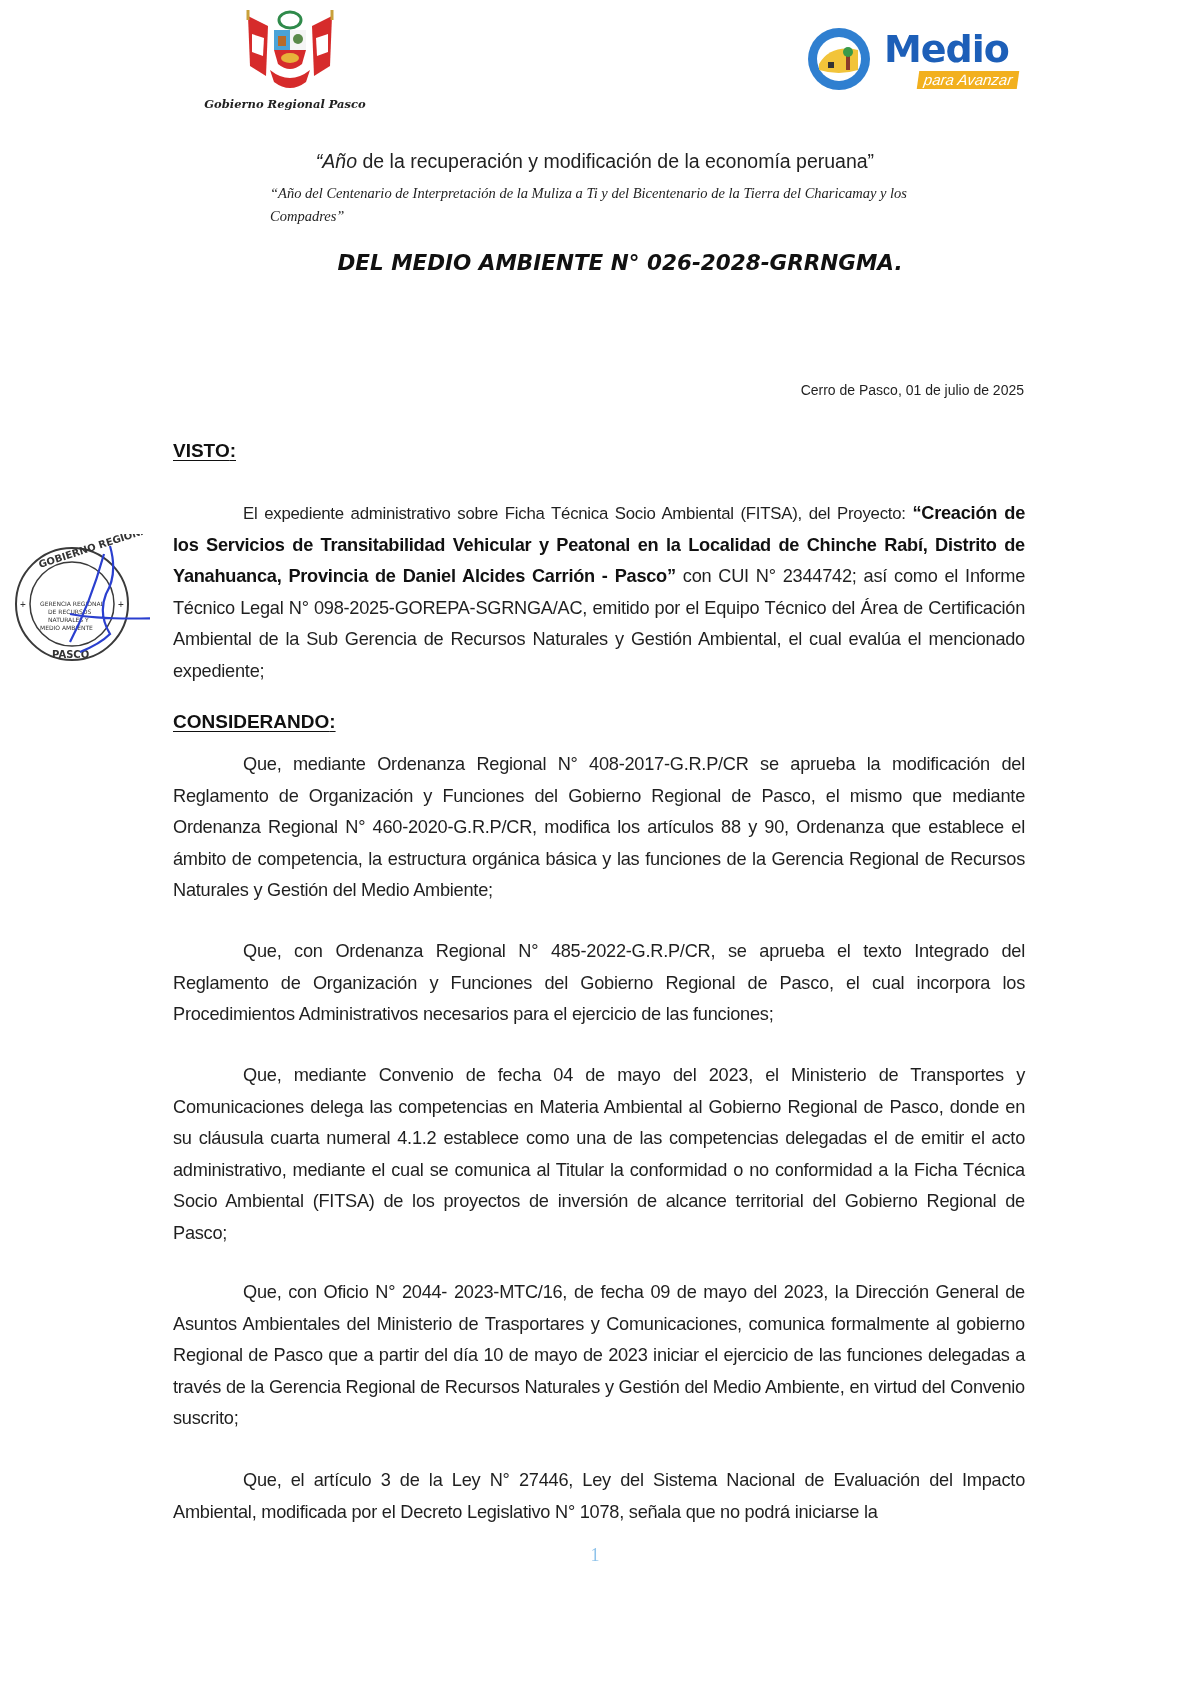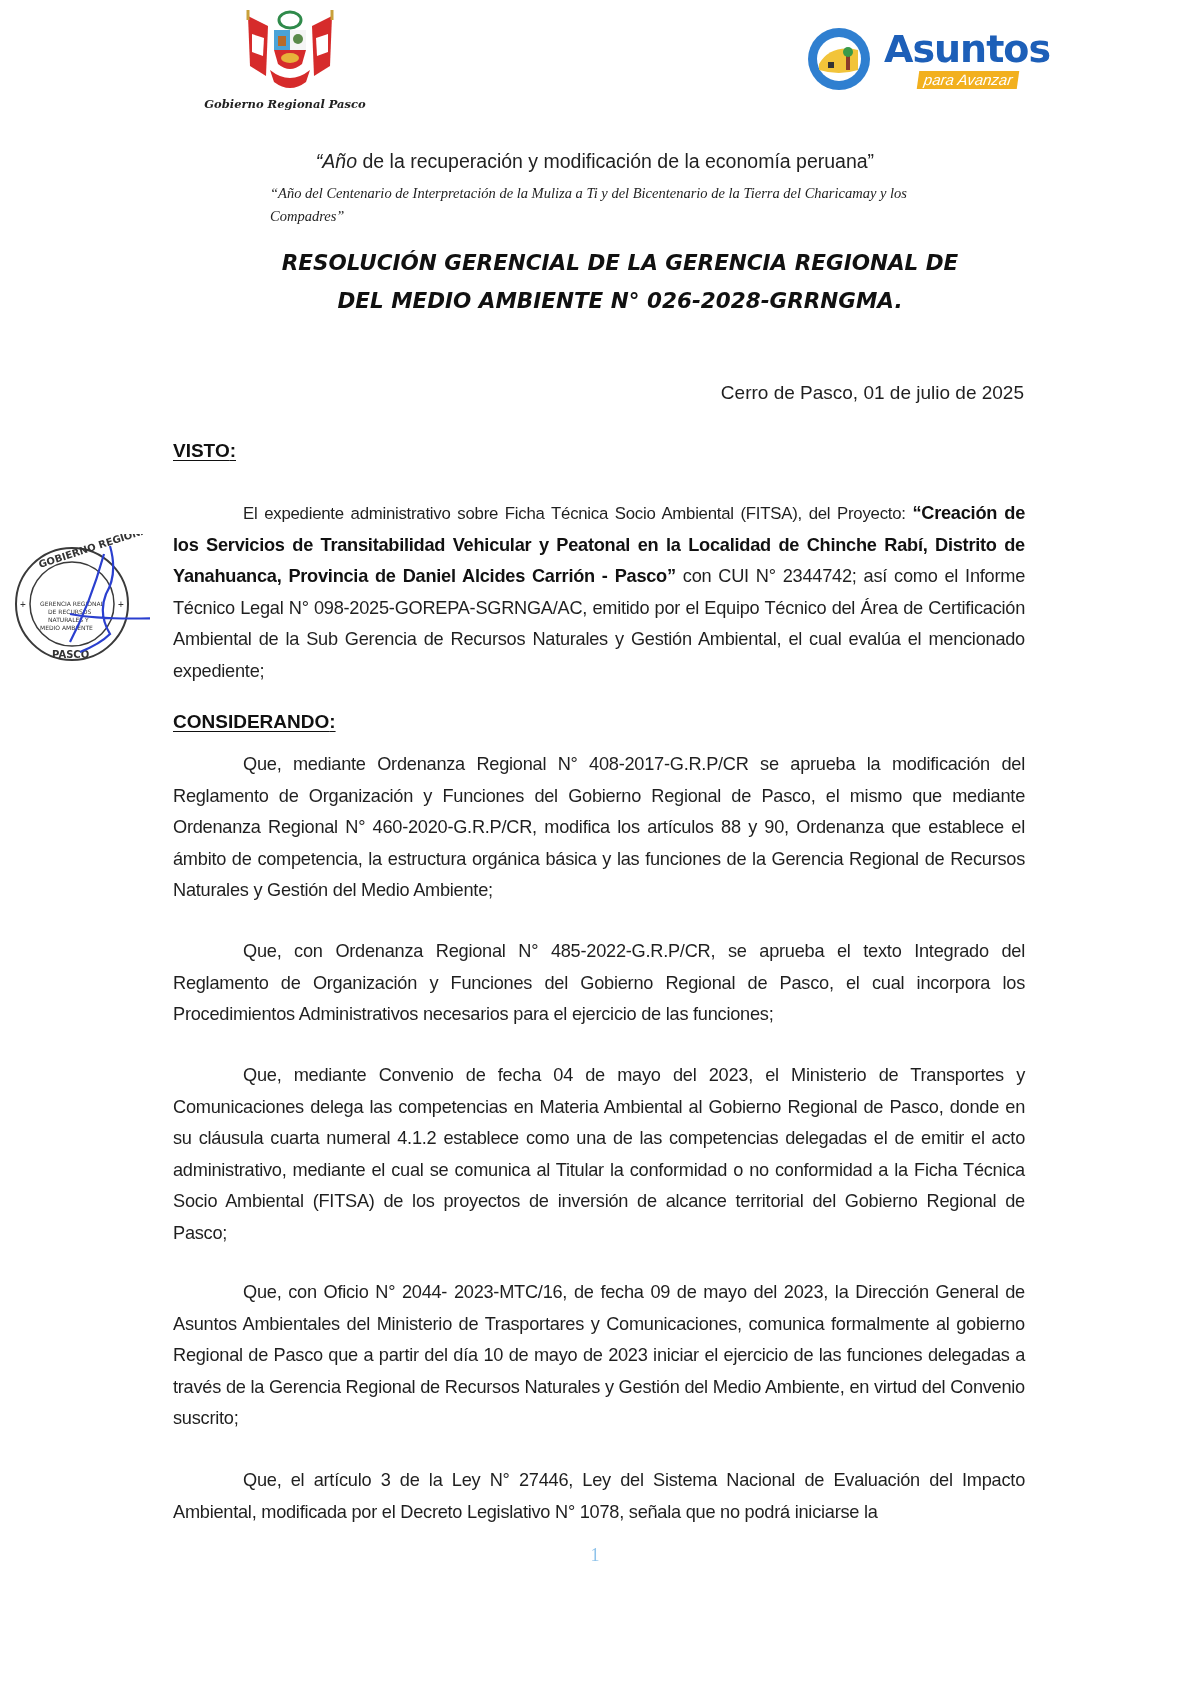--- a/index.html
+++ b/index.html
@@ -14,21 +14,21 @@
   .unidos-tag { left:918px; top:71px; background:#f2b01e; color:#fff; font-style:italic; font-size:15px; padding:0 6px; line-height:18px; transform:skewX(-8deg); }
 
   
   .slogan1 { left:0; width:1190px; top:150px; text-align:center; font-family:"Liberation Sans", sans-serif; font-size:19.5px; color:#222; }
   .slogan1 .it { font-style:italic; }
   .slogan2 { left:270px; width:660px; top:182px; text-align:left; font-family:"Liberation Serif", serif; font-style:italic; font-size:14.5px; line-height:23px; color:#222; }
 
   
   .title { left:240px; width:760px; top:244px; text-align:center; font-family:"DejaVu Sans", sans-serif; font-weight:bold; font-style:italic; font-size:21.5px; line-height:38px; color:#111; }
 
-  .dateline { right:166px; top:382px; font-size:19px; color:#1f1f1f; font-family:"Liberation Sans", sans-serif; font-stretch:condensed;margin-left:20px; }
+  .dateline { right:166px; top:382px; font-size:14px; color:#1f1f1f; font-family:"Liberation Sans", sans-serif; font-stretch:condensed;margin-left:20px; }
 
   .heading { left:173px; font-weight:bold; font-size:19px; text-decoration:underline; text-underline-offset:3px; color:#111;text-align:center; }
   .heading .colon { text-decoration:none; }
 
   .para { left:173px; width:852px; font-size:18.2px; line-height:31.5px; text-align:justify; color:#1f1f1f; letter-spacing:-0.25px; }
   .para .indent { display:inline-block; width:70px; }
   .para b { font-weight:bold; color:#111; }
 
   
   .stamp { left:10px; top:534px; width:140px; height:140px; }
@@ -64,30 +64,29 @@
 <div class="abs unidos-seal">
   <svg width="66" height="66" viewBox="0 0 66 66">
     <circle cx="33" cy="33" r="31" fill="#2f7fd0"></circle>
     <circle cx="33" cy="33" r="22" fill="#ffffff"></circle>
     <path d="M13 38 Q25 18 52 24 L52 44 Q33 50 13 44 Z" fill="#f2c43a"></path>
     <rect x="40" y="28" width="4" height="16" fill="#8a3a2a"></rect>
     <circle cx="42" cy="26" r="5" fill="#3a9a4a"></circle>
     <rect x="22" y="36" width="6" height="6" fill="#333"></rect>
   </svg>
 </div>
-<div class="abs unidos-word"><span>Asuntos</span></div>
+<div class="abs unidos-word"><span>Medio</span></div>
 <div class="abs unidos-tag">para Avanzar</div>
 
 <div class="abs slogan1">
   <span class="it">“Año</span><span> de la recuperación y modificación de la economía peruana”</span>
 </div>
 <div class="abs slogan2">“Año del Centenario de Interpretación de la Muliza a Ti y del Bicentenario de la Tierra del Charicamay y los Compadres”</div>
 
 <div class="abs title">
-  <div>RESOLUCIÓN GERENCIAL DE LA GERENCIA REGIONAL DE</div>
   <div>DEL MEDIO AMBIENTE N° 026-2028-GRRNGMA.</div>
 </div>
 
 <div class="abs dateline">Cerro de Pasco, 01 de julio de 2025</div>
 
 <div class="abs heading" style="top:440px;"><span>VISTO</span><span class="colon">:</span></div>
 
 <div class="abs para" style="top:498px;">
   <span class="indent"></span><span style="font-size:16.8px;">El expediente administrativo sobre Ficha Técnica Socio Ambiental (FITSA), del Proyecto: </span><b>“Creación de los Servicios de Transitabilidad Vehicular y Peatonal en la Localidad de Chinche Rabí, Distrito de Yanahuanca, Provincia de Daniel Alcides Carrión - Pasco”</b><span> con CUI N° 2344742; así como el Informe Técnico Legal N° 098-2025-GOREPA-SGRNGA/AC, emitido por el Equipo Técnico del Área de Certificación Ambiental de la Sub Gerencia de Recursos Naturales y Gestión Ambiental, el cual evalúa el mencionado expediente;</span>
 </div>

